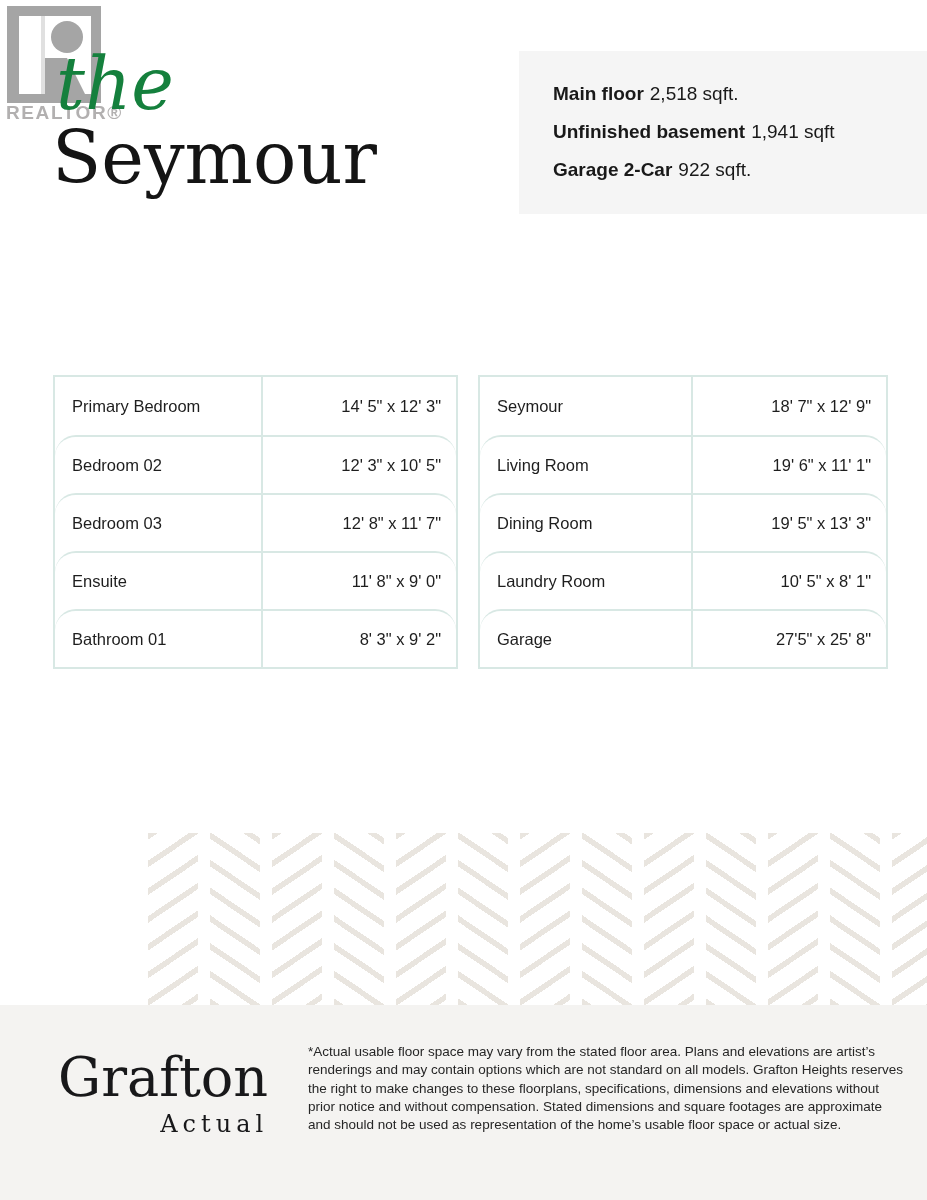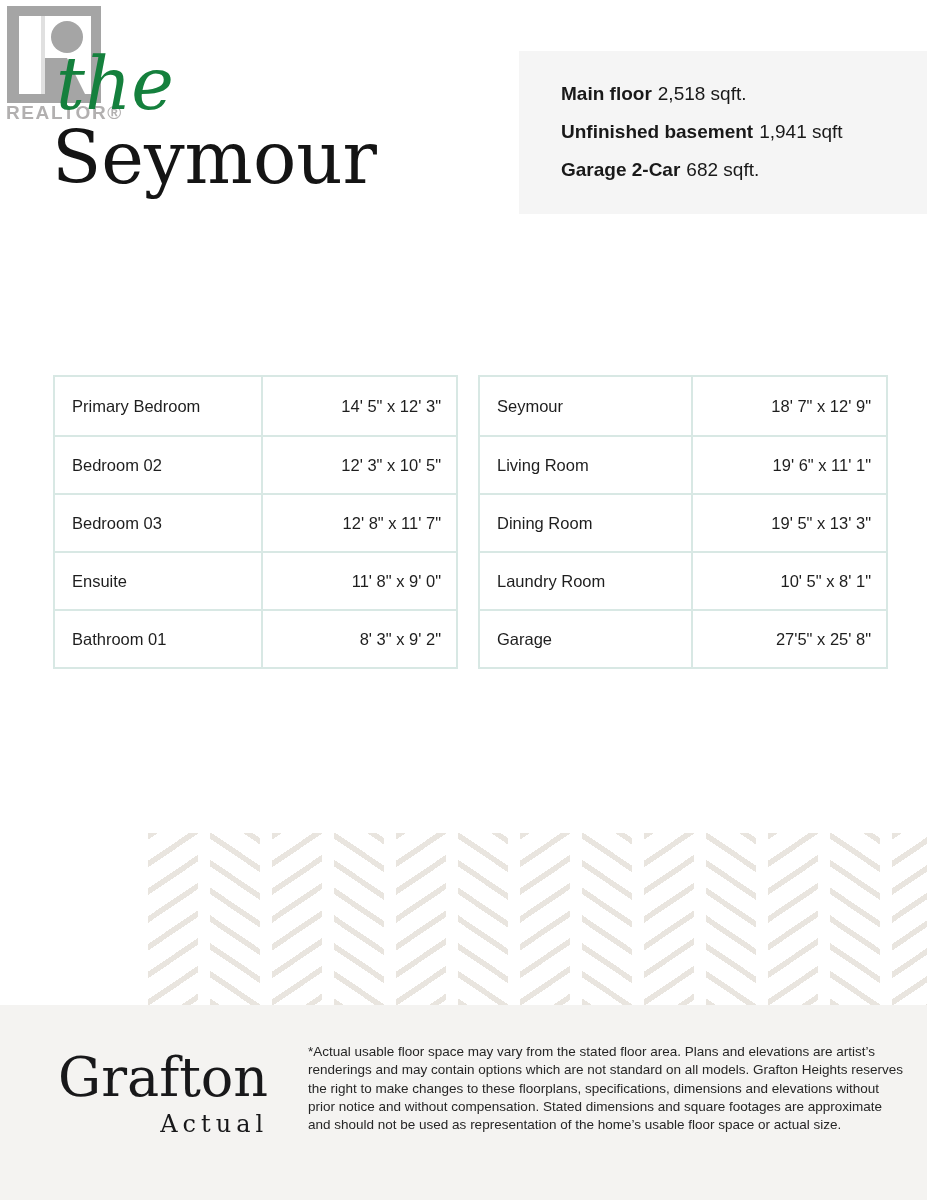--- a/index.html
+++ b/index.html
@@ -25,27 +25,27 @@
   
   .title-the{position:absolute;left:56px;top:48px;font-family:"DejaVu Serif",serif;
     font-style:italic;font-size:72px;line-height:1;color:#15803d;}
   .title-main{position:absolute;left:52px;top:122px;font-family:"DejaVu Serif",serif;
     font-size:72px;line-height:1;color:#141414;}
 
   
   .stats-box{position:absolute;left:519px;top:51px;width:408px;height:163px;
     background:var(--box-bg);padding:24px 10px 0 34px;}
   .stats-line{font-size:19px;line-height:38px;color:#191919;white-space:nowrap;}
-  .stats-line .lbl{font-weight:700;margin-right:6px;margin-left:8px;}
+  .stats-line .lbl{font-weight:700;margin-right:6px;}
 
   
   .room-table{position:absolute;top:375px;border:2px solid var(--table-border);background:#fff;}
   .room-table.left{left:53px;width:405px;}
   .room-table.right{left:478px;width:410px;}
-  .room-row{display:flex;height:58px;align-items:center;border-top:2px solid var(--table-border);}
+  .room-row{display:flex;height:58px;align-items:center;border-top:2px solid var(--table-border);border-radius:21px;}
   .room-row:first-child{border-top:none;}
   .cell-name{flex:1;padding-left:17px;font-size:16.5px;color:#1e1e1e;}
   .cell-dims{width:195px;padding-right:15px;text-align:right;font-size:16.5px;color:#1e1e1e;
     border-left:2px solid var(--table-border);align-self:stretch;display:flex;
     align-items:center;justify-content:flex-end;}
 
   
   .chevron-band{position:absolute;left:148px;top:833px;width:779px;height:172px;
     display:flex;gap:12px;overflow:hidden;}
   .chev-col{width:50px;flex:none;height:100%;}
@@ -84,21 +84,21 @@
   <div class="title-main">Seymour</div>
 
   <div class="stats-box">
     <div class="stats-line">
       <span class="lbl">Main floor</span><span>2,518 sqft.</span>
     </div>
     <div class="stats-line">
       <span class="lbl">Unfinished basement</span><span>1,941 sqft</span>
     </div>
     <div class="stats-line">
-      <span class="lbl">Garage 2-Car</span><span>682 sqft.</span>
+      <span class="lbl">Garage 2-Car</span><span>922 sqft.</span>
     </div>
   </div>
 
   <div class="room-table left">
     <div class="room-row">
       <div class="cell-name">Primary Bedroom</div>
       <div class="cell-dims">14' 5" x 12' 3"</div>
     </div>
     <div class="room-row">
       <div class="cell-name">Bedroom 02</div>

